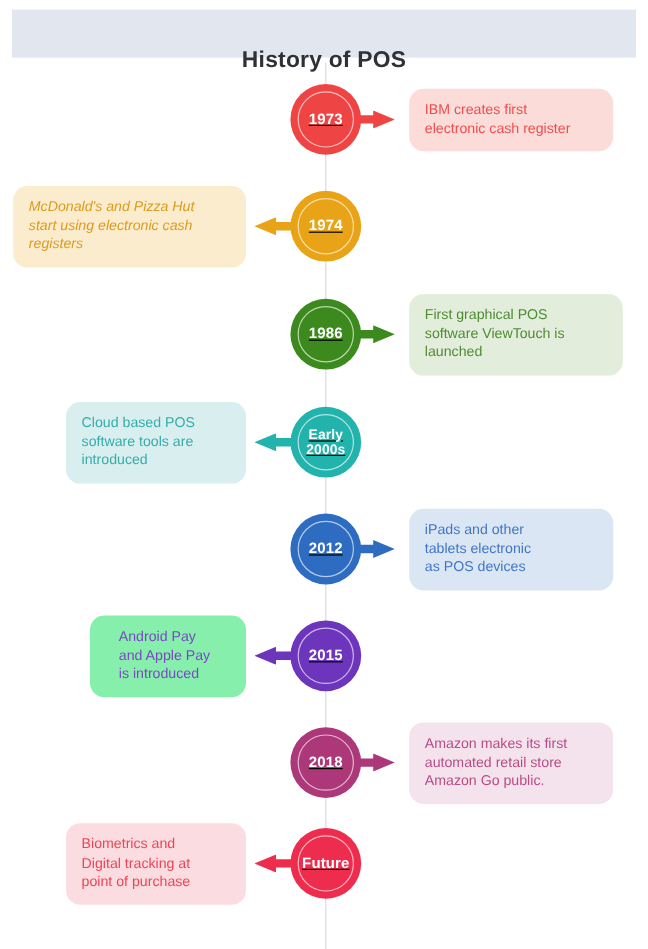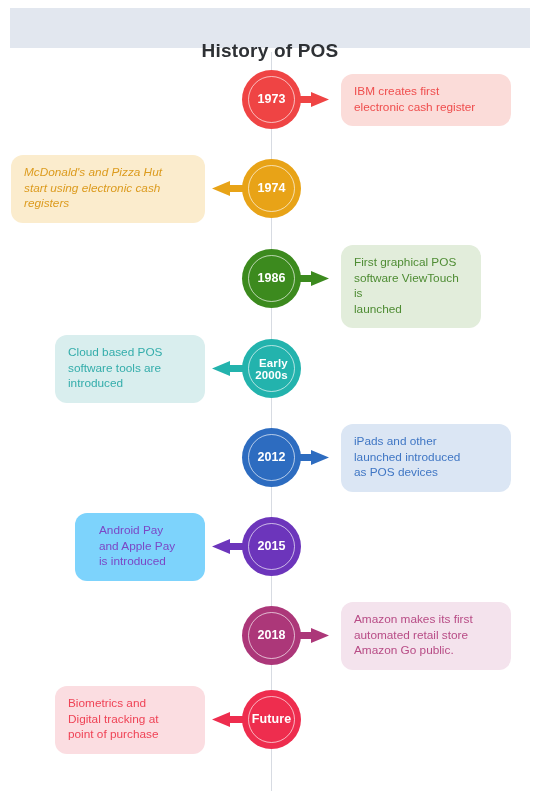--- a/index.html
+++ b/index.html
@@ -69,21 +69,22 @@
     z-index: 3;
   }
   .node-inner {
     width: 47px;
     height: 47px;
     border-radius: 50%;
     border: 1.5px solid rgba(255,255,255,0.65);
     display: flex;
     align-items: center;
     justify-content: center;
-    text-align: right;
+    text-align: center;
+    text-decoration: underline;
   }
   .node-label {
     color: #ffffff;
     font-size: 12.5px;
     font-weight: bold;
     line-height: 12.5px;
     letter-spacing: 0.1px;
     white-space: pre-line;
   }
   .node-label.two-line { font-size: 11.5px; line-height: 12px; }
@@ -163,21 +164,21 @@
         <div class="node" style="background: rgb(60, 138, 30);">
           <div class="node-inner">
             <span class="node-label">1986</span>
           </div>
         </div>
         <div class="arrow right">
           <svg width="44" height="15" viewBox="0 0 44 15">
             <path d="M0,4 L26,4 L26,0 L44,7.5 L26,15 L26,11 L0,11 Z" fill="#3c8a1e"></path>
           </svg>
         </div>
-        <div class="box right" style="background: rgb(226, 237, 219); color: rgb(78, 140, 51); width: 140px; top: -4px;">
+        <div class="box right" style="background: rgb(226, 237, 219); color: rgb(78, 140, 51); width: 178px; top: -4px;">
           <span class="box-text">First graphical POS
 software ViewTouch is
 launched</span>
         </div>
       </div>
       <div class="row" style="top: 339px;">
         <div class="node" style="background: rgb(35, 179, 173);">
           <div class="node-inner">
             <span class="node-label two-line">Early
 2000s</span>
@@ -200,36 +201,36 @@
             <span class="node-label">2012</span>
           </div>
         </div>
         <div class="arrow right">
           <svg width="44" height="15" viewBox="0 0 44 15">
             <path d="M0,4 L26,4 L26,0 L44,7.5 L26,15 L26,11 L0,11 Z" fill="#2d6cc0"></path>
           </svg>
         </div>
         <div class="box right" style="background: rgb(219, 230, 244); color: rgb(63, 118, 196); width: 170px; top: -4px;">
           <span class="box-text">iPads and other
-launched introduced
+tablets electronic
 as POS devices</span>
         </div>
       </div>
       <div class="row" style="top: 517px;">
         <div class="node" style="background: rgb(108, 53, 187);">
           <div class="node-inner">
             <span class="node-label">2015</span>
           </div>
         </div>
         <div class="arrow left">
           <svg width="44" height="15" viewBox="0 0 44 15">
             <path d="M44,4 L18,4 L18,0 L0,7.5 L18,15 L18,11 L44,11 Z" fill="#6c35bb"></path>
           </svg>
         </div>
-        <div class="box left" style="background: #7dd3fc; color: rgb(123, 71, 197); width: 130px; top: -4px; padding-left: 24px;">
+        <div class="box left" style="background: #86efac; color: rgb(123, 71, 197); width: 130px; top: -4px; padding-left: 24px;">
           <span class="box-text">Android Pay
 and Apple Pay
 is introduced</span>
         </div>
       </div>
       <div class="row" style="top: 606px;">
         <div class="node" style="background: rgb(172, 55, 121);">
           <div class="node-inner">
             <span class="node-label">2018</span>
           </div>

